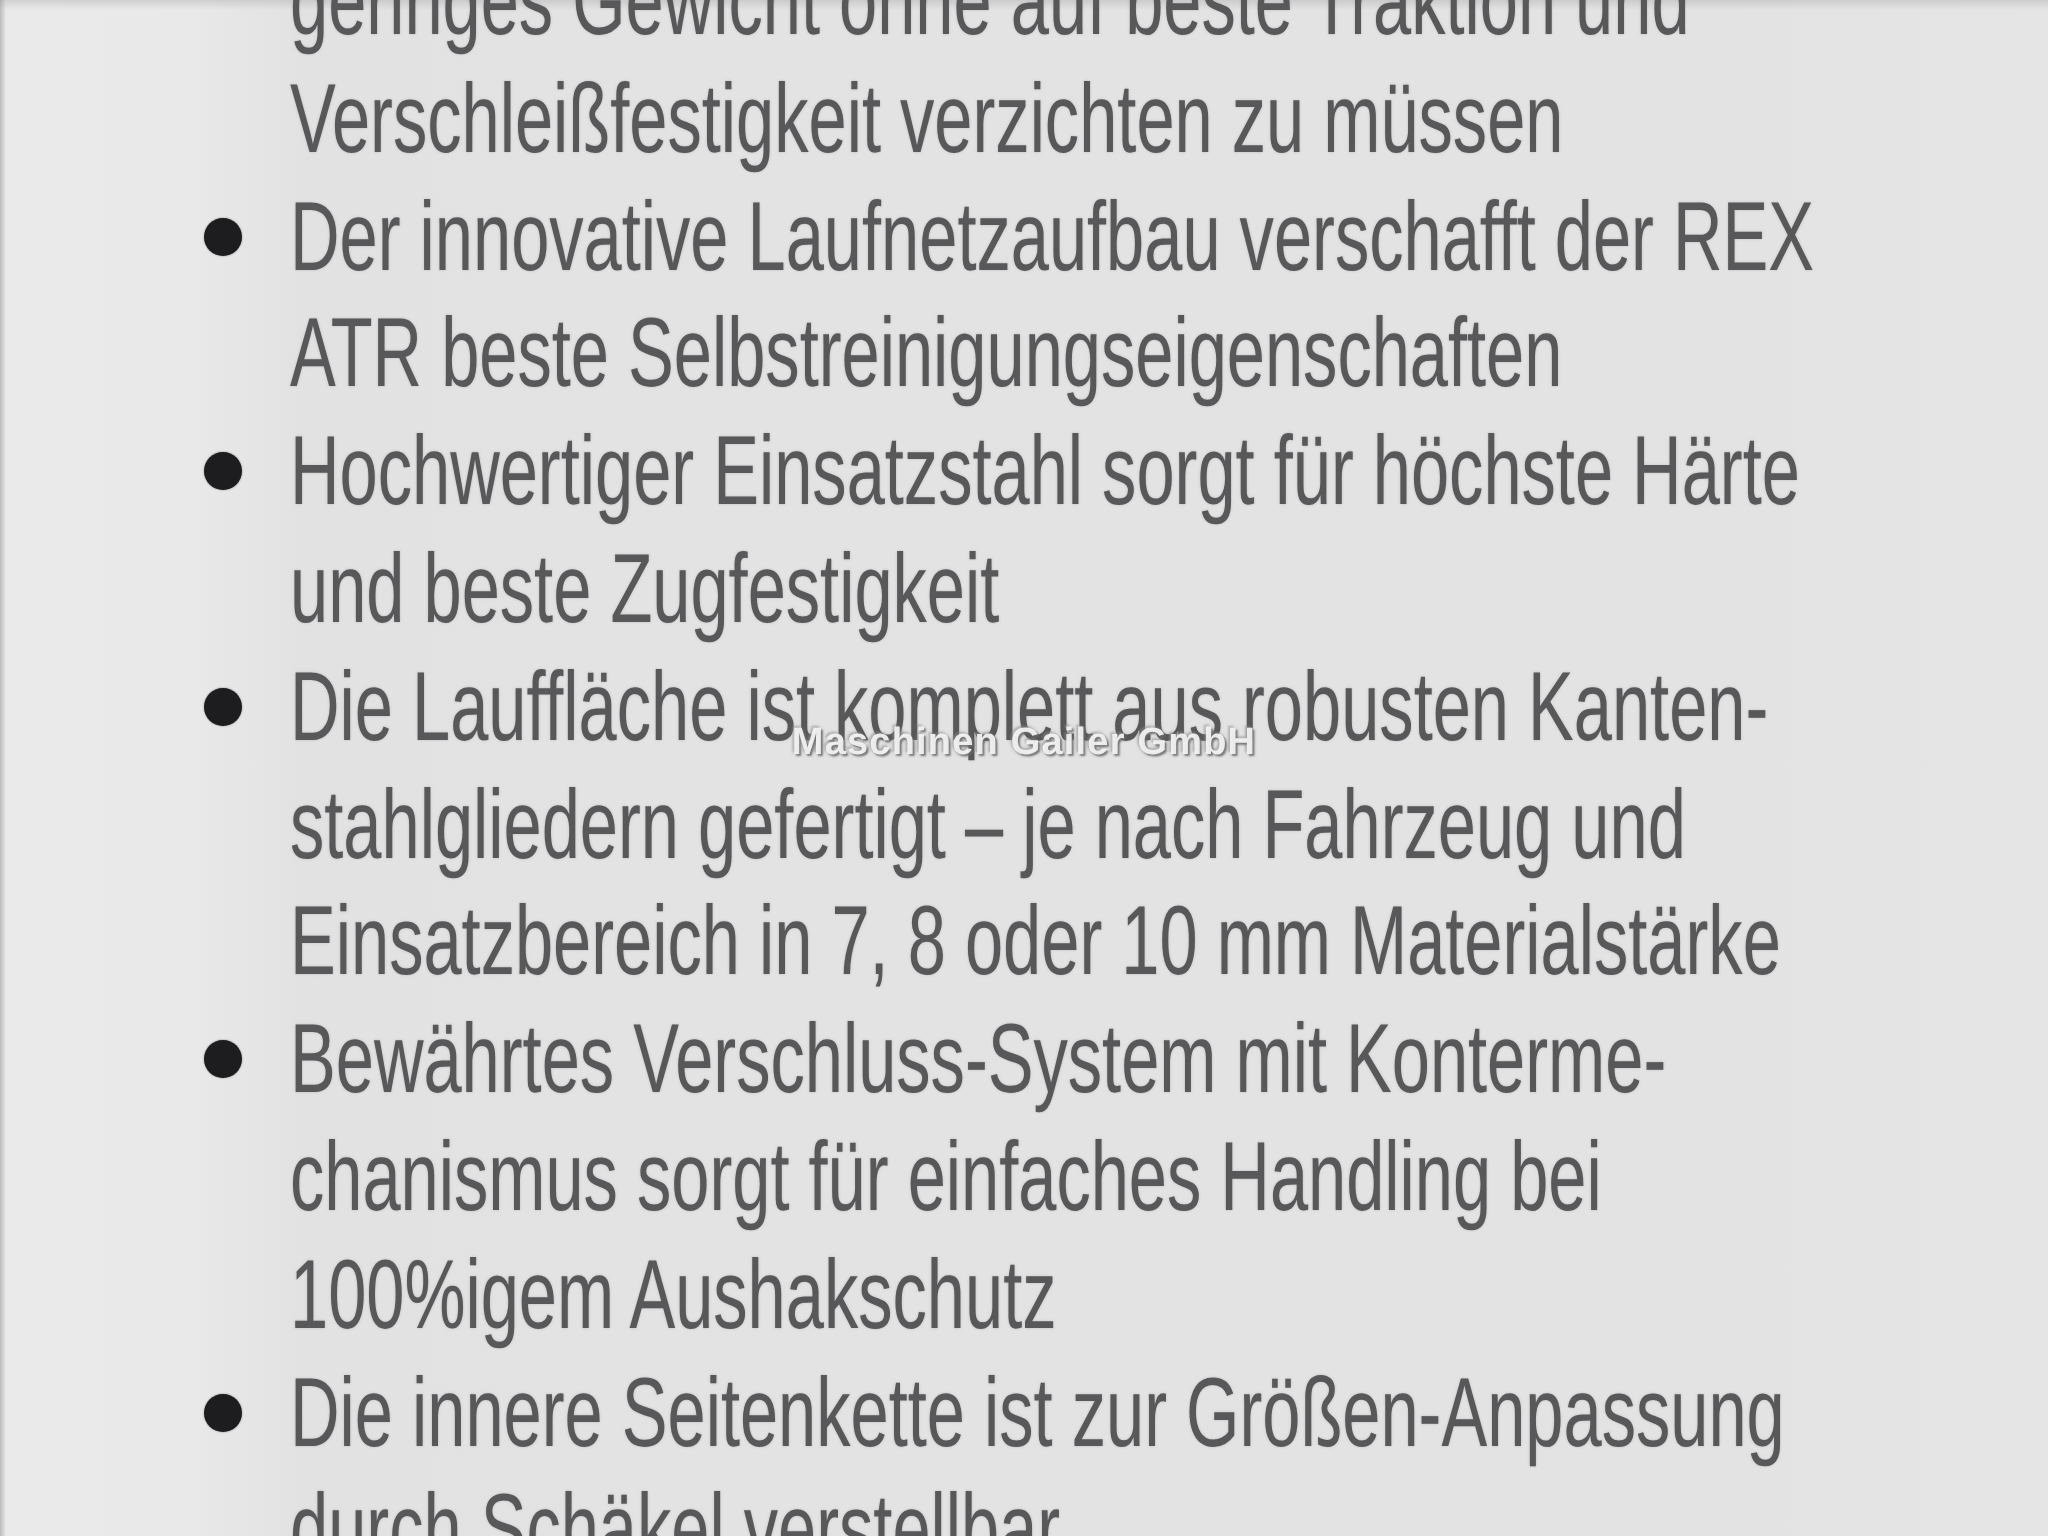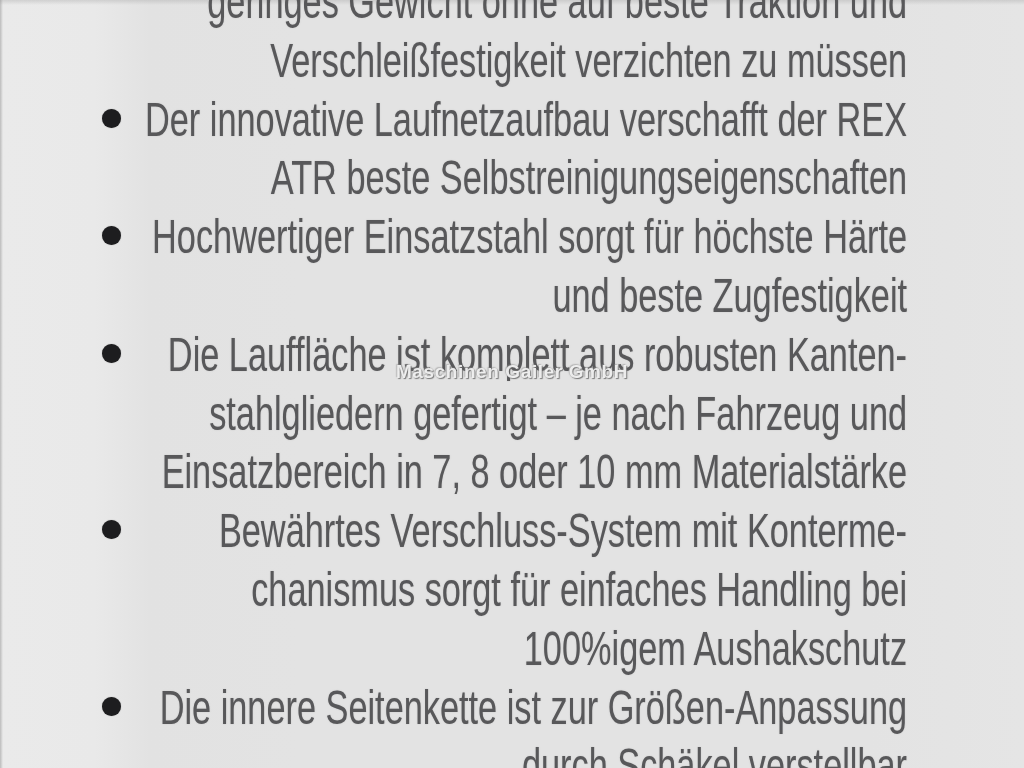--- a/index.html
+++ b/index.html
@@ -12,21 +12,20 @@
   .page {
     position: relative;
     width: 1024px;
     height: 768px;
     overflow: hidden;
     background-color: var(--bg, #e3e3e3);
     background-image:
       linear-gradient(180deg, rgba(150,150,150,0.30), rgba(150,150,150,0) 5px),
       linear-gradient(90deg, rgba(100,100,100,0.35), rgba(100,100,100,0) 3px),
       linear-gradient(90deg, #eaeaea 0px, #e9e9e9 95px, #e2e2e2 150px, #e3e3e3 300px, #e3e3e3 85%, #e5e5e5 100%);
-    text-align: right;
   }
   .content {
     position: absolute;
     left: 145px;
     top: -28px;
   }
   .item { position: relative; }
   .bullet {
     position: absolute;
     left: -43px;

